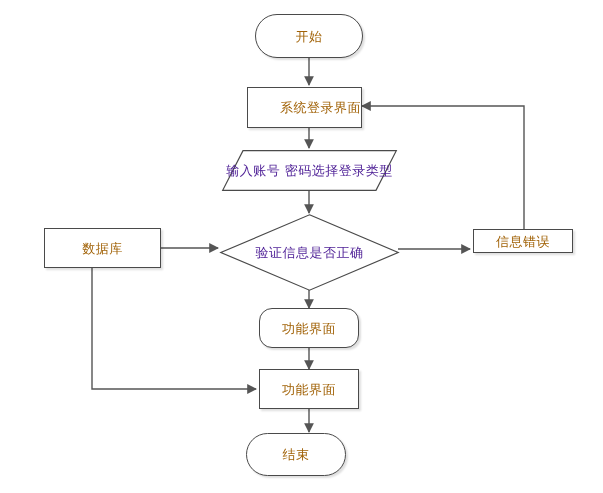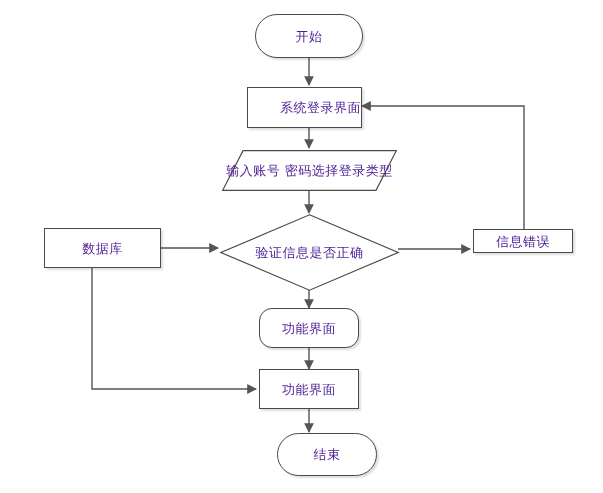--- a/index.html
+++ b/index.html
@@ -26,21 +26,21 @@
     width: 603px;
     height: 493px;
   }
   .node {
     position: absolute;
     box-sizing: border-box;
     display: flex;
     align-items: center;
     justify-content: center;
     text-align: center;
-    color: #4c1d95;
+    color: #a16207;
     font-size: 13px;
     line-height: 17px;
     letter-spacing: 0.5px;
     background: #ffffff;
     z-index: 2;
   }
   .box {
     border: 1px solid #4a4a4a;
     box-shadow: 2px 2px 2px rgba(0,0,0,0.13);
   }
@@ -139,17 +139,17 @@
   </div>
 
   <div class="node box" style="left:259px; top:308px; width:100px; height:40px;border-radius:13px;">
     <span>功能界面</span>
   </div>
 
   <div class="node box" style="left:259px; top:369px; width:100px; height:40px;">
     <span>功能界面</span>
   </div>
 
-  <div class="node stadium" style="left:277px; top:433px; width:100px; height:43px;">
+  <div class="node stadium" style="left:246px; top:433px; width:100px; height:43px;">
     <span>结束</span>
   </div>
 
 </div>
 
 </body></html>

